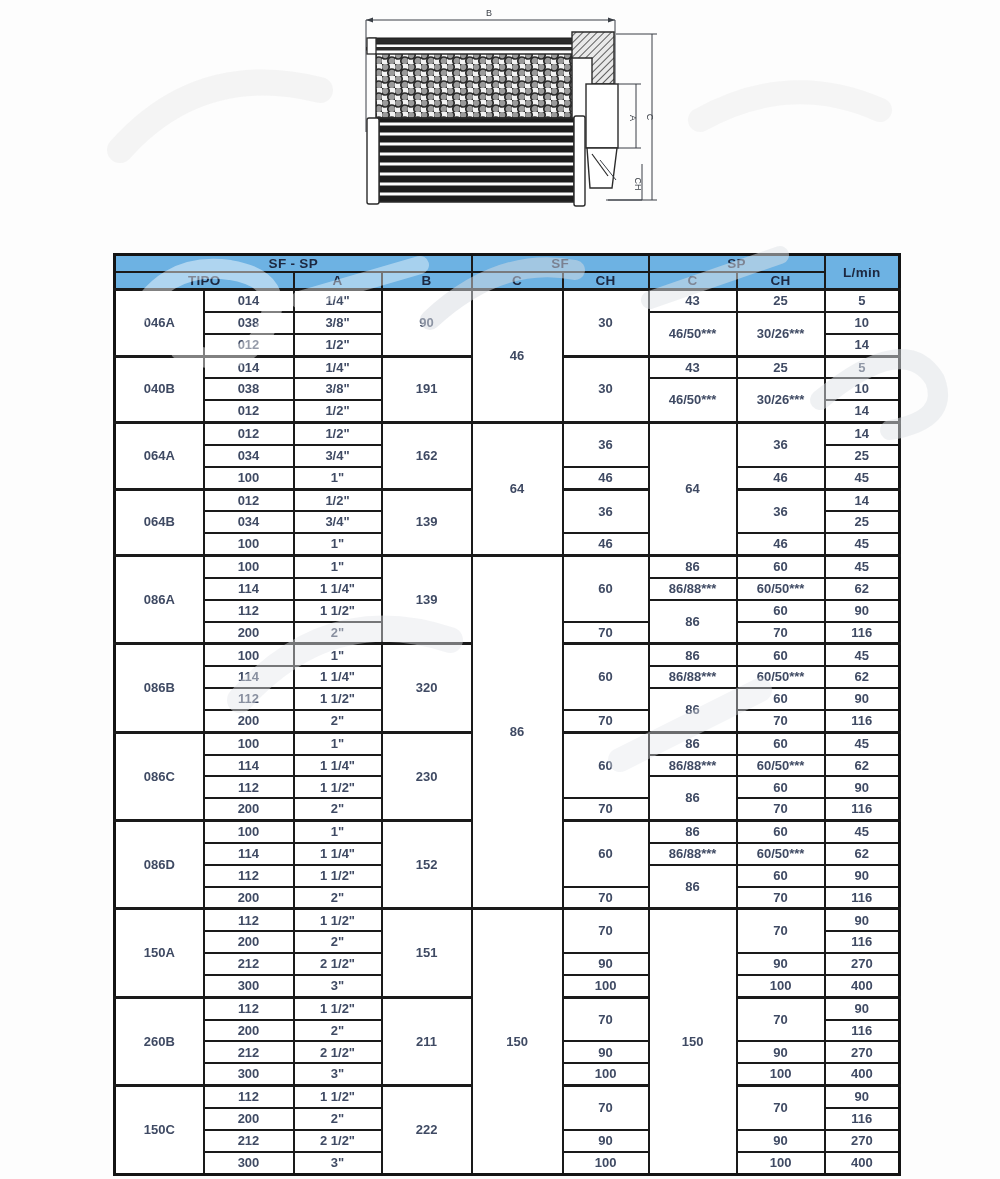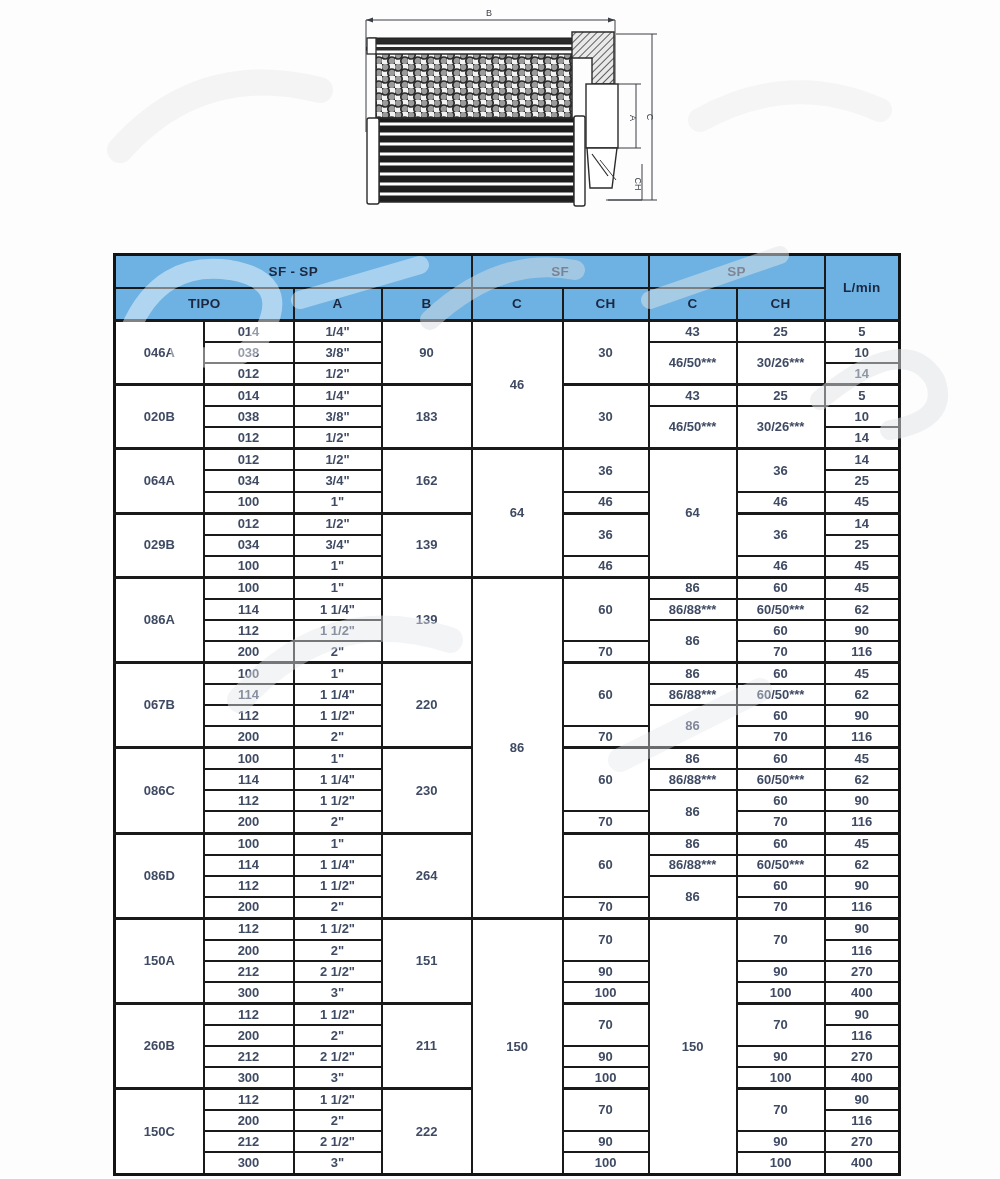--- a/index.html
+++ b/index.html
@@ -15,21 +15,21 @@
   
   .spec-wrap{position:absolute;left:113px;top:253px;z-index:2;}
   table.spec{
     border-collapse:collapse;table-layout:fixed;width:785px;height:923px;
     border:3px solid #141414;
   }
   table.spec th,table.spec td{
     border:2px solid #1a1a1a;text-align:center;vertical-align:middle;
     padding:0 2px;overflow:hidden;white-space:nowrap;
   }
-  table.spec thead tr{height:33px;}
+  table.spec thead tr{height:17px;}
   table.spec thead th{
     background:#6db2e3;color:#1c2740;font-size:13.5px;font-weight:bold;
     letter-spacing:.3px;
   }
   table.spec tbody td{
     color:#3f4a63;font-size:13px;font-weight:bold;height:19px;line-height:1.05;
     background:#ffffff;
   }
   table.spec tbody tr.gs td{border-top-width:3px;}
 </style>
@@ -156,24 +156,24 @@
             <td rowspan="2" class="col-spc">46/50***</td>
             <td rowspan="2" class="col-spch">30/26***</td>
             <td class="col-lmin">10</td>
           </tr>
           <tr>
             <td class="col-num">012</td>
             <td class="col-a">1/2"</td>
             <td class="col-lmin">14</td>
           </tr>
           <tr class="gs">
-            <td rowspan="3" class="col-tipo">020B</td>
+            <td rowspan="3" class="col-tipo">040B</td>
             <td class="col-num">014</td>
             <td class="col-a">1/4"</td>
-            <td rowspan="3" class="col-b">183</td>
+            <td rowspan="3" class="col-b">191</td>
             <td rowspan="3" class="col-sfch">30</td>
             <td class="col-spc">43</td>
             <td class="col-spch">25</td>
             <td class="col-lmin">5</td>
           </tr>
           <tr>
             <td class="col-num">038</td>
             <td class="col-a">3/8"</td>
             <td rowspan="2" class="col-spc">46/50***</td>
             <td rowspan="2" class="col-spch">30/26***</td>
@@ -201,21 +201,21 @@
             <td class="col-lmin">25</td>
           </tr>
           <tr>
             <td class="col-num">100</td>
             <td class="col-a">1"</td>
             <td class="col-sfch">46</td>
             <td class="col-spch">46</td>
             <td class="col-lmin">45</td>
           </tr>
           <tr class="gs">
-            <td rowspan="3" class="col-tipo">029B</td>
+            <td rowspan="3" class="col-tipo">064B</td>
             <td class="col-num">012</td>
             <td class="col-a">1/2"</td>
             <td rowspan="3" class="col-b">139</td>
             <td rowspan="2" class="col-sfch">36</td>
             <td rowspan="2" class="col-spch">36</td>
             <td class="col-lmin">14</td>
           </tr>
           <tr>
             <td class="col-num">034</td>
             <td class="col-a">3/4"</td>
@@ -254,24 +254,24 @@
             <td class="col-lmin">90</td>
           </tr>
           <tr>
             <td class="col-num">200</td>
             <td class="col-a">2"</td>
             <td class="col-sfch">70</td>
             <td class="col-spch">70</td>
             <td class="col-lmin">116</td>
           </tr>
           <tr class="gs">
-            <td rowspan="4" class="col-tipo">067B</td>
-            <td class="col-num">100</td>
-            <td class="col-a">1"</td>
-            <td rowspan="4" class="col-b">220</td>
+            <td rowspan="4" class="col-tipo">086B</td>
+            <td class="col-num">100</td>
+            <td class="col-a">1"</td>
+            <td rowspan="4" class="col-b">320</td>
             <td rowspan="3" class="col-sfch">60</td>
             <td class="col-spc">86</td>
             <td class="col-spch">60</td>
             <td class="col-lmin">45</td>
           </tr>
           <tr>
             <td class="col-num">114</td>
             <td class="col-a">1 1/4"</td>
             <td class="col-spc">86/88***</td>
             <td class="col-spch">60/50***</td>
@@ -319,21 +319,21 @@
             <td class="col-num">200</td>
             <td class="col-a">2"</td>
             <td class="col-sfch">70</td>
             <td class="col-spch">70</td>
             <td class="col-lmin">116</td>
           </tr>
           <tr class="gs">
             <td rowspan="4" class="col-tipo">086D</td>
             <td class="col-num">100</td>
             <td class="col-a">1"</td>
-            <td rowspan="4" class="col-b">264</td>
+            <td rowspan="4" class="col-b">152</td>
             <td rowspan="3" class="col-sfch">60</td>
             <td class="col-spc">86</td>
             <td class="col-spch">60</td>
             <td class="col-lmin">45</td>
           </tr>
           <tr>
             <td class="col-num">114</td>
             <td class="col-a">1 1/4"</td>
             <td class="col-spc">86/88***</td>
             <td class="col-spch">60/50***</td>

